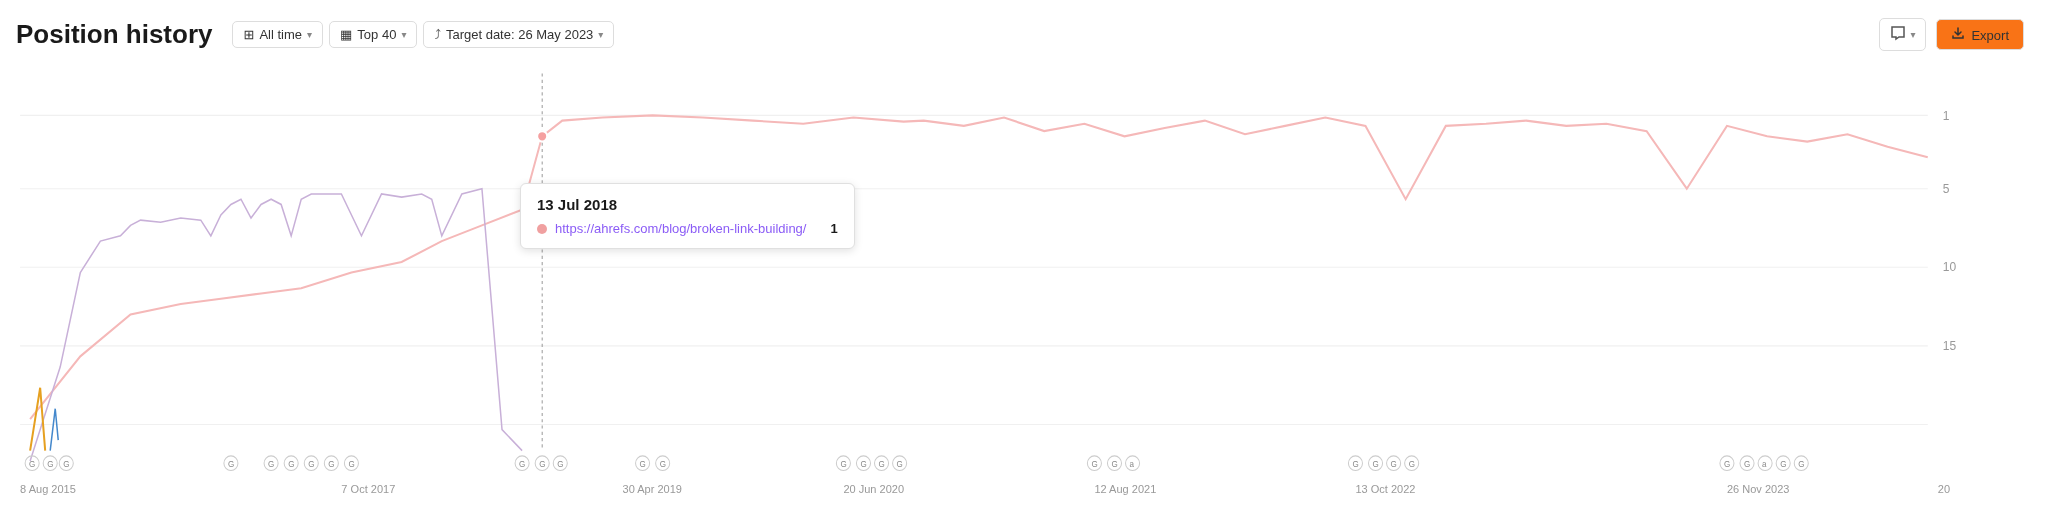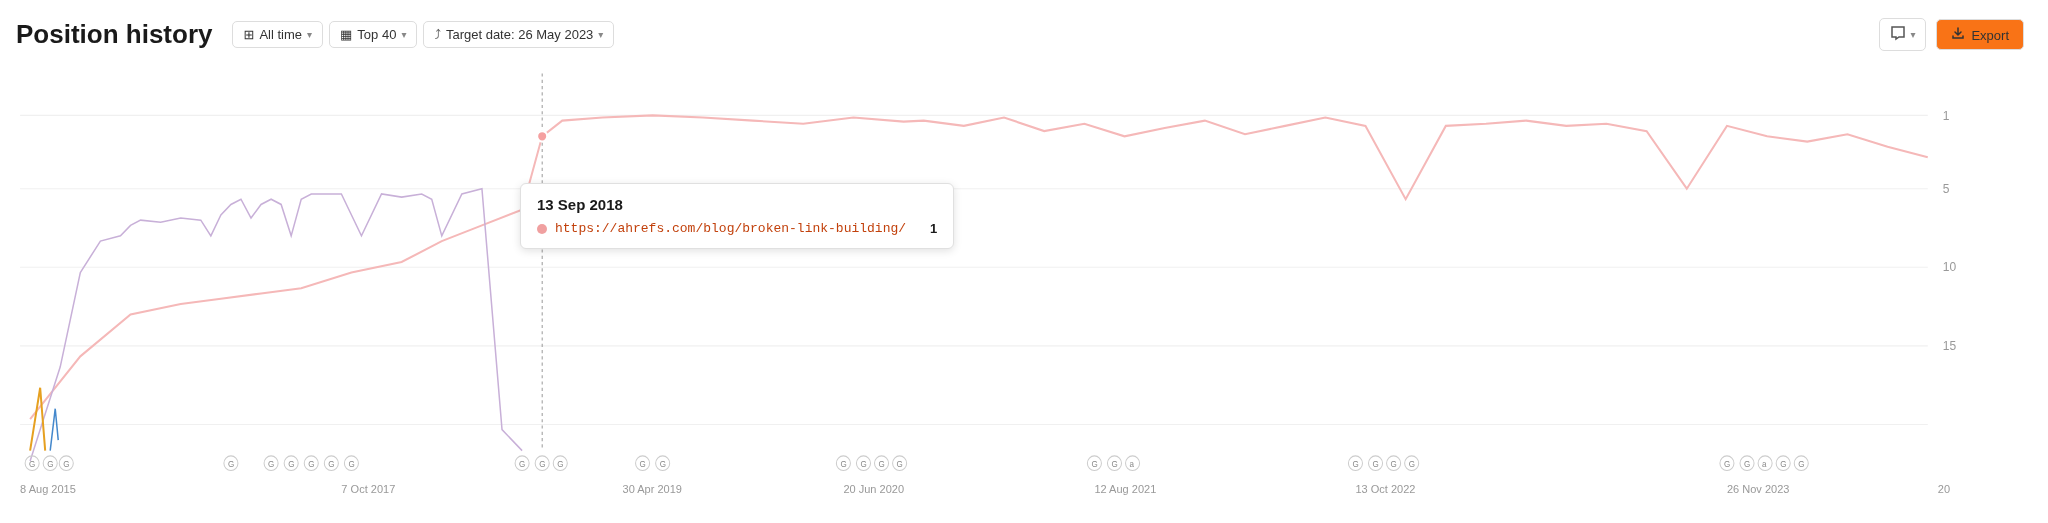--- a/index.html
+++ b/index.html
@@ -130,22 +130,21 @@
     .tooltip-dot {
       width: 10px;
       height: 10px;
       border-radius: 50%;
       background: #f0a0a0;
       flex-shrink: 0;
     }
 
     .tooltip-url {
       flex: 1;
-      color: #c2410c;
-      font-family: Liberation Mono, monospace;
+      color: #8b5cf6;
     }
 
     .tooltip-value {
       font-weight: 600;
       color: #1a1a1a;
       margin-left: 16px;
     }
   </style>
 </head>
 <body>
@@ -291,20 +290,20 @@
     <circle cx="1758" cy="382" r="7" fill="none" stroke="#ccc" stroke-width="1"></circle>
     <text x="1755" y="386" font-size="8" fill="#888" font-family="Arial">a</text>
     <circle cx="1776" cy="382" r="7" fill="none" stroke="#ccc" stroke-width="1"></circle>
     <text x="1773" y="386" font-size="8" fill="#888" font-family="Arial">G</text>
     <circle cx="1794" cy="382" r="7" fill="none" stroke="#ccc" stroke-width="1"></circle>
     <text x="1791" y="386" font-size="8" fill="#888" font-family="Arial">G</text>
   </svg>
 
   
   <div class="tooltip">
-    <div class="tooltip-date">13 Sep 2018</div>
+    <div class="tooltip-date">13 Jul 2018</div>
     <div class="tooltip-row">
       <div class="tooltip-dot"></div>
       <span class="tooltip-url">https://ahrefs.com/blog/broken-link-building/</span>
       <span class="tooltip-value">1</span>
     </div>
   </div>
 </div>
 
 </body></html>

